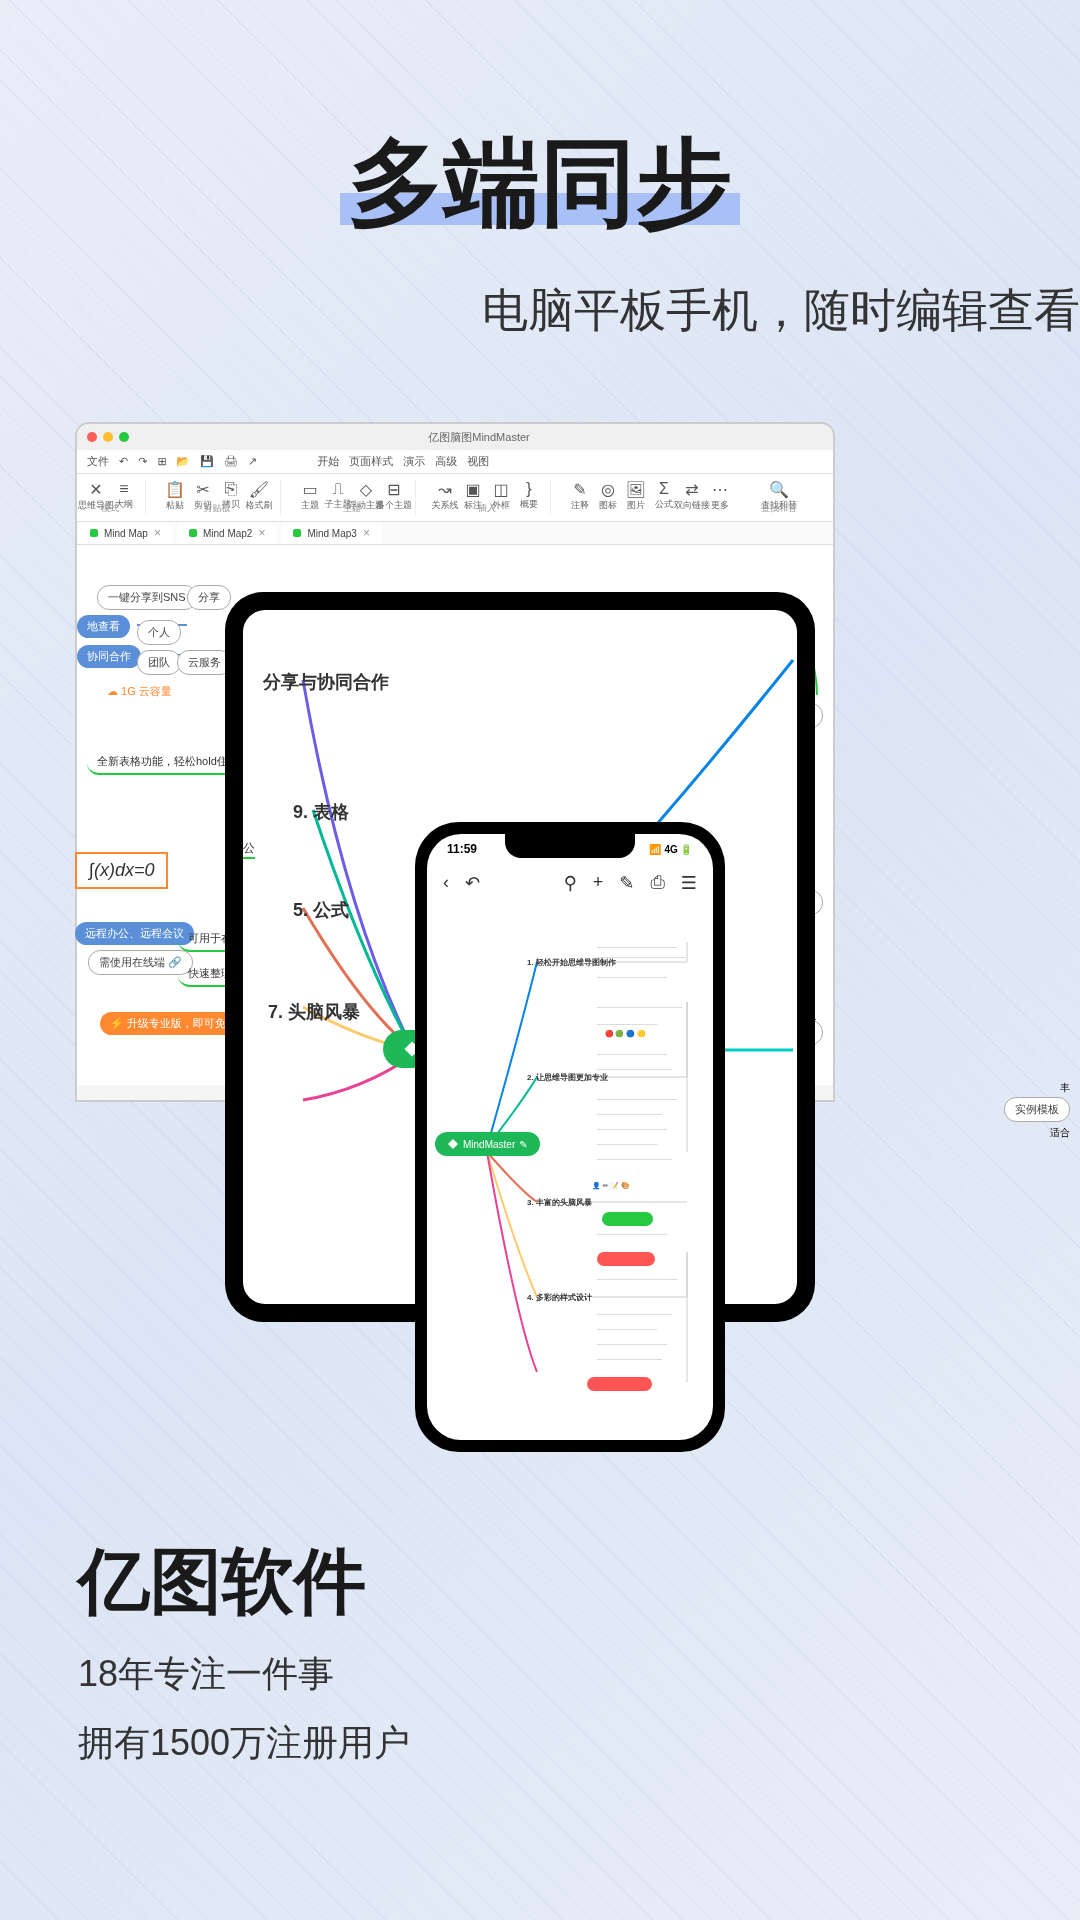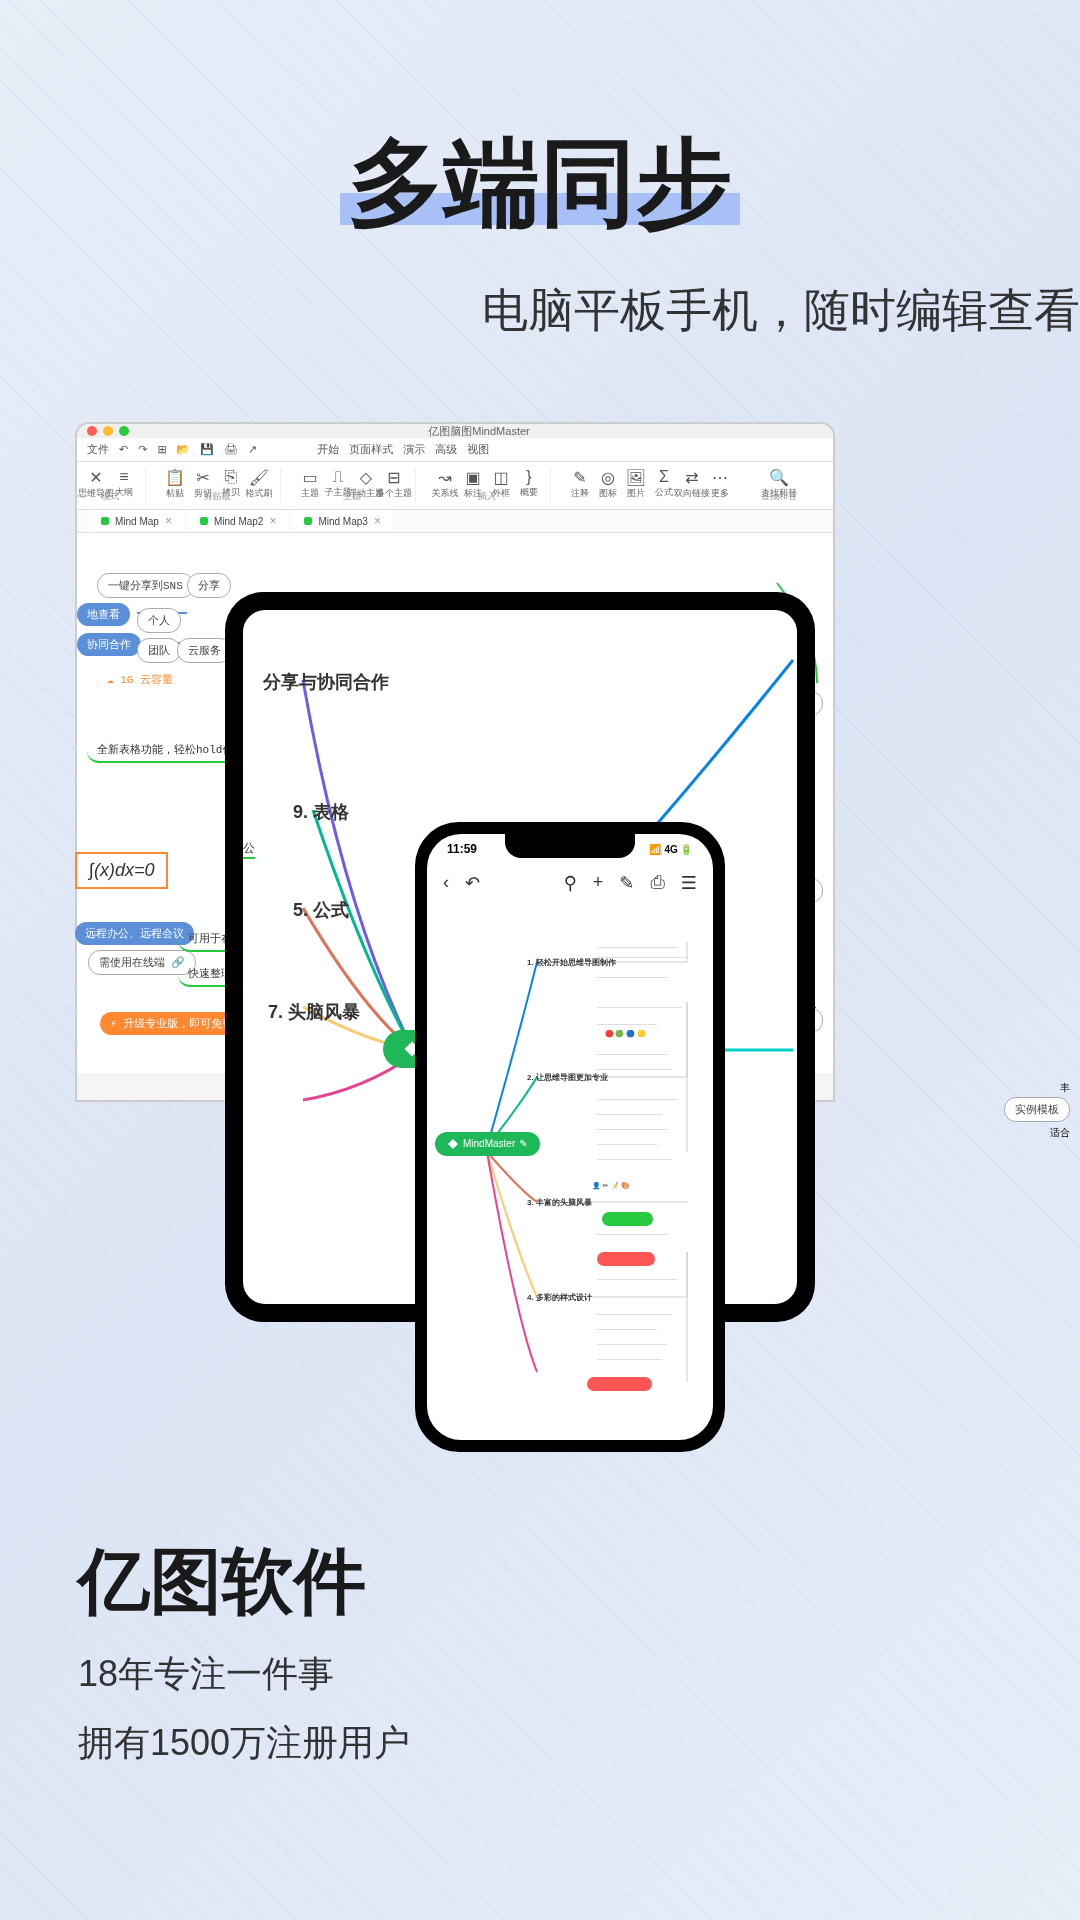--- a/index.html
+++ b/index.html
@@ -50,21 +50,21 @@
       left: 75px;
       top: 0;
       width: 760px;
       height: 680px;
       background: #f5f5f5;
       border-radius: 14px 14px 0 0;
       border: 2px solid #ccc;
       overflow: hidden;
     }
     .laptop-menubar {
-      height: 14px;
+      height: 26px;
       background: #f0f0f0;
       display: flex;
       align-items: center;
       padding: 0 10px;
       gap: 6px;
     }
     .traffic-light {
       width: 10px; height: 10px; border-radius: 50%;
     }
     .traffic-red { background: #ff5f56; }
@@ -119,21 +119,21 @@
       color: #666;
       white-space: nowrap;
     }
     .ribbon-group-label {
       font-size: 9px;
       color: #999;
     }
     .laptop-tabs {
       background: #fafafa;
       display: flex;
-      padding: 0 12px;
+      padding: 0 1px;
       gap: 4px;
       border-bottom: 1px solid #ddd;
     }
     .doc-tab {
       background: #fff;
       padding: 4px 12px;
       font-size: 10px;
       color: #444;
       border-radius: 4px 4px 0 0;
       display: flex;
@@ -147,21 +147,20 @@
       height: 540px;
       position: relative;
       overflow: hidden;
     }
     .mindmap-node {
       position: absolute;
       padding: 4px 10px;
       border-radius: 12px;
       font-size: 11px;
       white-space: nowrap;
-      font-family: Liberation Mono, monospace;
     }
     .node-blue { background: #5b8fd8; color: #fff; }
     .node-outline { border: 1px solid #aaa; color: #444; background: #fff; }
     .node-orange { background: #ff8830; color: #fff; }
     .node-green-underline { border-bottom: 2px solid #27c93f; color: #333; }
     .tablet {
       position: absolute;
       left: 225px;
       top: 170px;
       width: 590px;
@@ -269,20 +268,21 @@
     .phone-center-node {
       position: absolute;
       left: 8px;
       top: 230px;
       background: #1eb858;
       color: #fff;
       padding: 6px 12px;
       border-radius: 14px;
       font-size: 10px;
       display: flex;
+      align-items: center;
       gap: 4px;
     }
     .phone-branch {
       position: absolute;
       font-size: 8px;
       color: #333;
     }
     .phone-pill-red {
       background: #ff5555;
       color: #fff;

